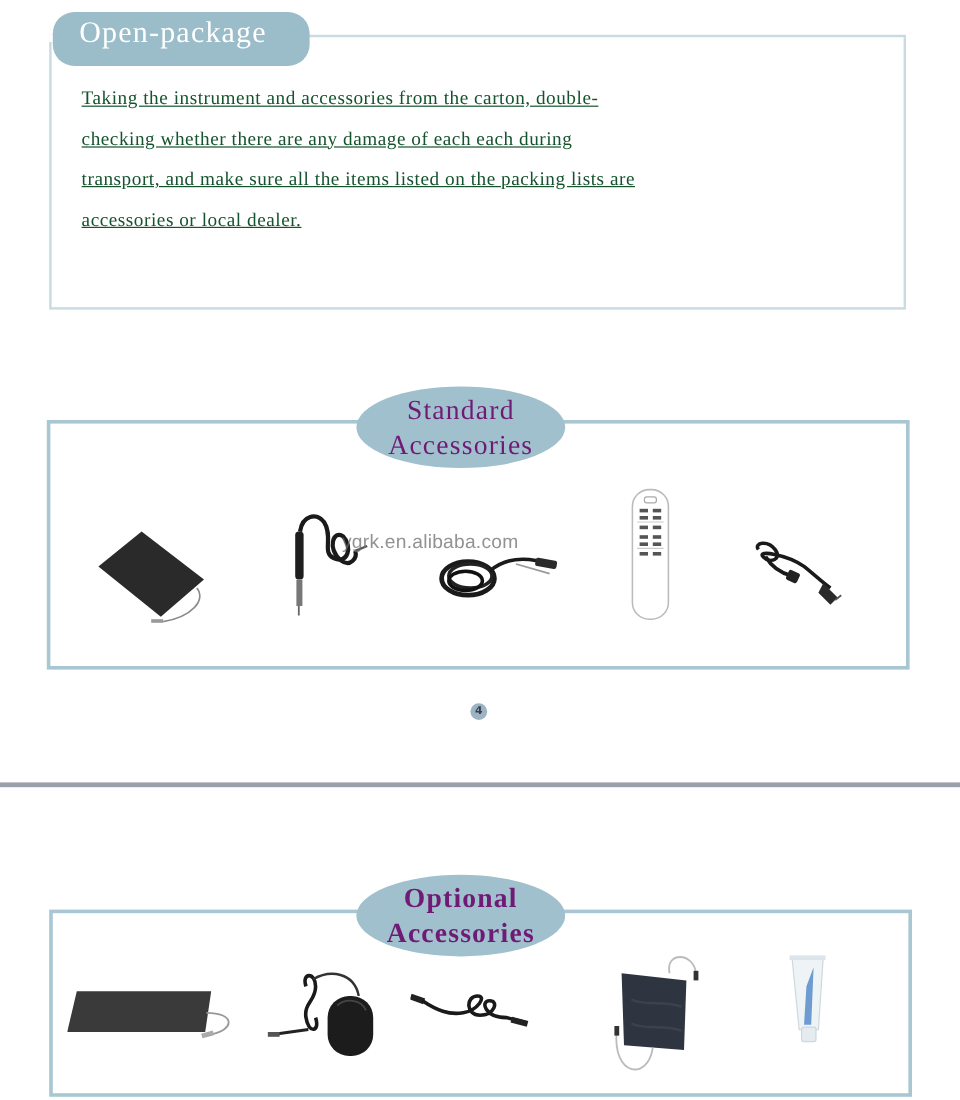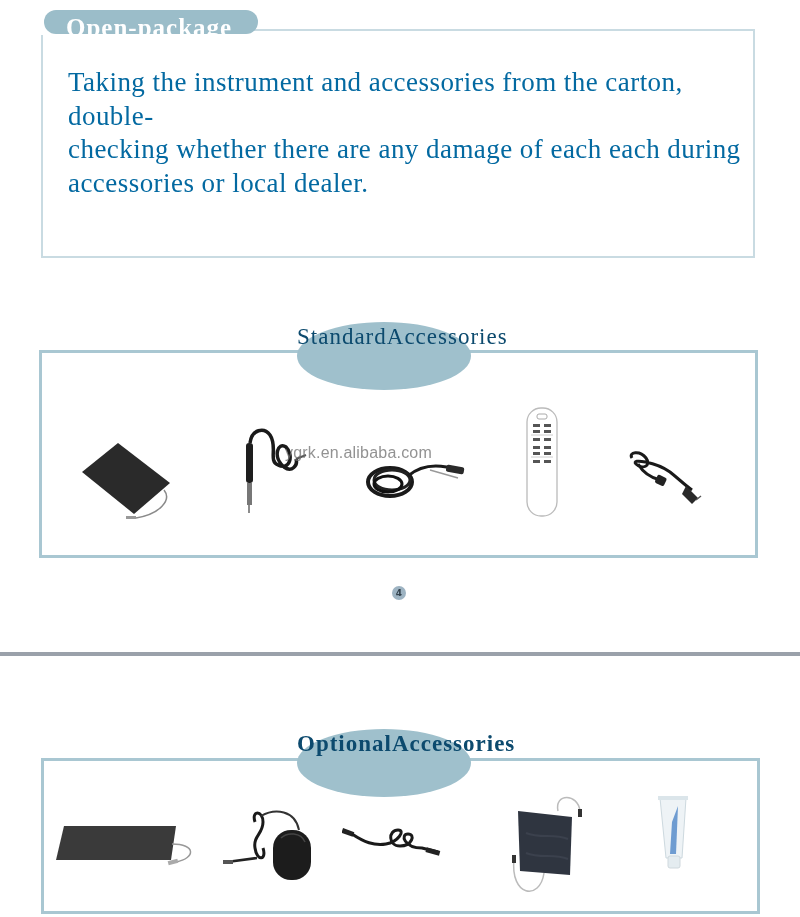--- a/index.html
+++ b/index.html
@@ -3,34 +3,34 @@
 <meta charset="utf-8">
 <style>
   html, body { margin:0; padding:0; }
   body { width:800px; height:917px; background:#ffffff; position:relative; overflow:hidden;
          font-family:"Liberation Serif","DejaVu Serif",serif; color:#2b2b2b; }
 
   
   .open-box { position:absolute; left:41px; top:29px; width:714px; height:229px;
               border:2px solid #c9dbe2; box-sizing:border-box; }
   .open-box .corner-fill { position:absolute; left:-2px; top:-2px; width:12px; height:6px; background:#fff; }
-  .open-tag { position:absolute; left:44px; top:10px; width:214px; height:24px; border-radius:18px;
-              background:#9bbdc9; color:#fff; font-weight:bold; font-size:25px; letter-spacing:1px;
+  .open-tag { position:absolute; left:44px; top:10px; width:214px; height:45px; border-radius:18px;
+              background:#9bbdc9; color:#fff; font-weight:normal; font-size:25px; letter-spacing:1px;
               line-height:36px; padding-left:22px; box-sizing:border-box; }
-  .open-text { position:absolute; left:68px; top:66px; width:690px; font-size:27px; line-height:33.5px;
-               letter-spacing:0.45px; color:#0369a1; margin:0; }
+  .open-text { position:absolute; left:68px; top:66px; width:690px; font-size:16px; line-height:33.5px;
+               letter-spacing:0.45px; color:#14532d; margin:0;text-decoration:underline; }
 
   
   .acc-frame { position:absolute; border:3px solid #a9c7d2; box-sizing:border-box; background:#fff; }
   .std-frame { left:39px; top:350px; width:719px; height:208px; }
   .opt-frame { left:41px; top:758px; width:719px; height:156px; }
 
   .oval { position:absolute; width:174px; height:68px; border-radius:50%; background:#9fc0cc;
-          color:#0c4a6e; text-align:center; font-size:23px; line-height:29px; letter-spacing:1px;
-          display:flex; flex-direction:row; justify-content:flex-start; }
+          color:#701a75; text-align:center; font-size:23px; line-height:29px; letter-spacing:1px;
+          display:flex; flex-direction:column; justify-content:center; }
   .std-oval { left:297px; top:322px; }
   .opt-oval { left:297px; top:729px;font-weight:bold; }
 
   .item { position:absolute; }
   .watermark { position:absolute; left:285px; top:444px; font-family:"Liberation Sans","DejaVu Sans",sans-serif;
                font-size:16px; color:rgba(110,110,110,0.75); letter-spacing:0.2px; }
 
   .page-num { position:absolute; left:392px; top:586px; width:14px; height:14px; border-radius:50%;
               background:#9db3c2; color:#33424d; font-size:9px; line-height:14px; text-align:center;
               font-family:"DejaVu Sans",sans-serif; font-weight:bold; }
@@ -39,20 +39,21 @@
 </head>
 <body>
 
 <div class="open-box">
   <div class="corner-fill"></div>
 </div>
 <div class="open-tag">Open-package</div>
 <div class="open-text">
   <div>Taking the instrument and accessories from the carton, double-</div>
   <div>checking whether there are any damage of each each during</div>
+  <div>transport, and make sure all the items listed on the packing lists are</div>
   <div>accessories or local dealer.</div>
 </div>
 
 <div class="acc-frame std-frame"></div>
 <div class="oval std-oval">
   <span>Standard</span>
   <span>Accessories</span>
 </div>
 
 <div class="item" style="left:78px;top:440px;">

